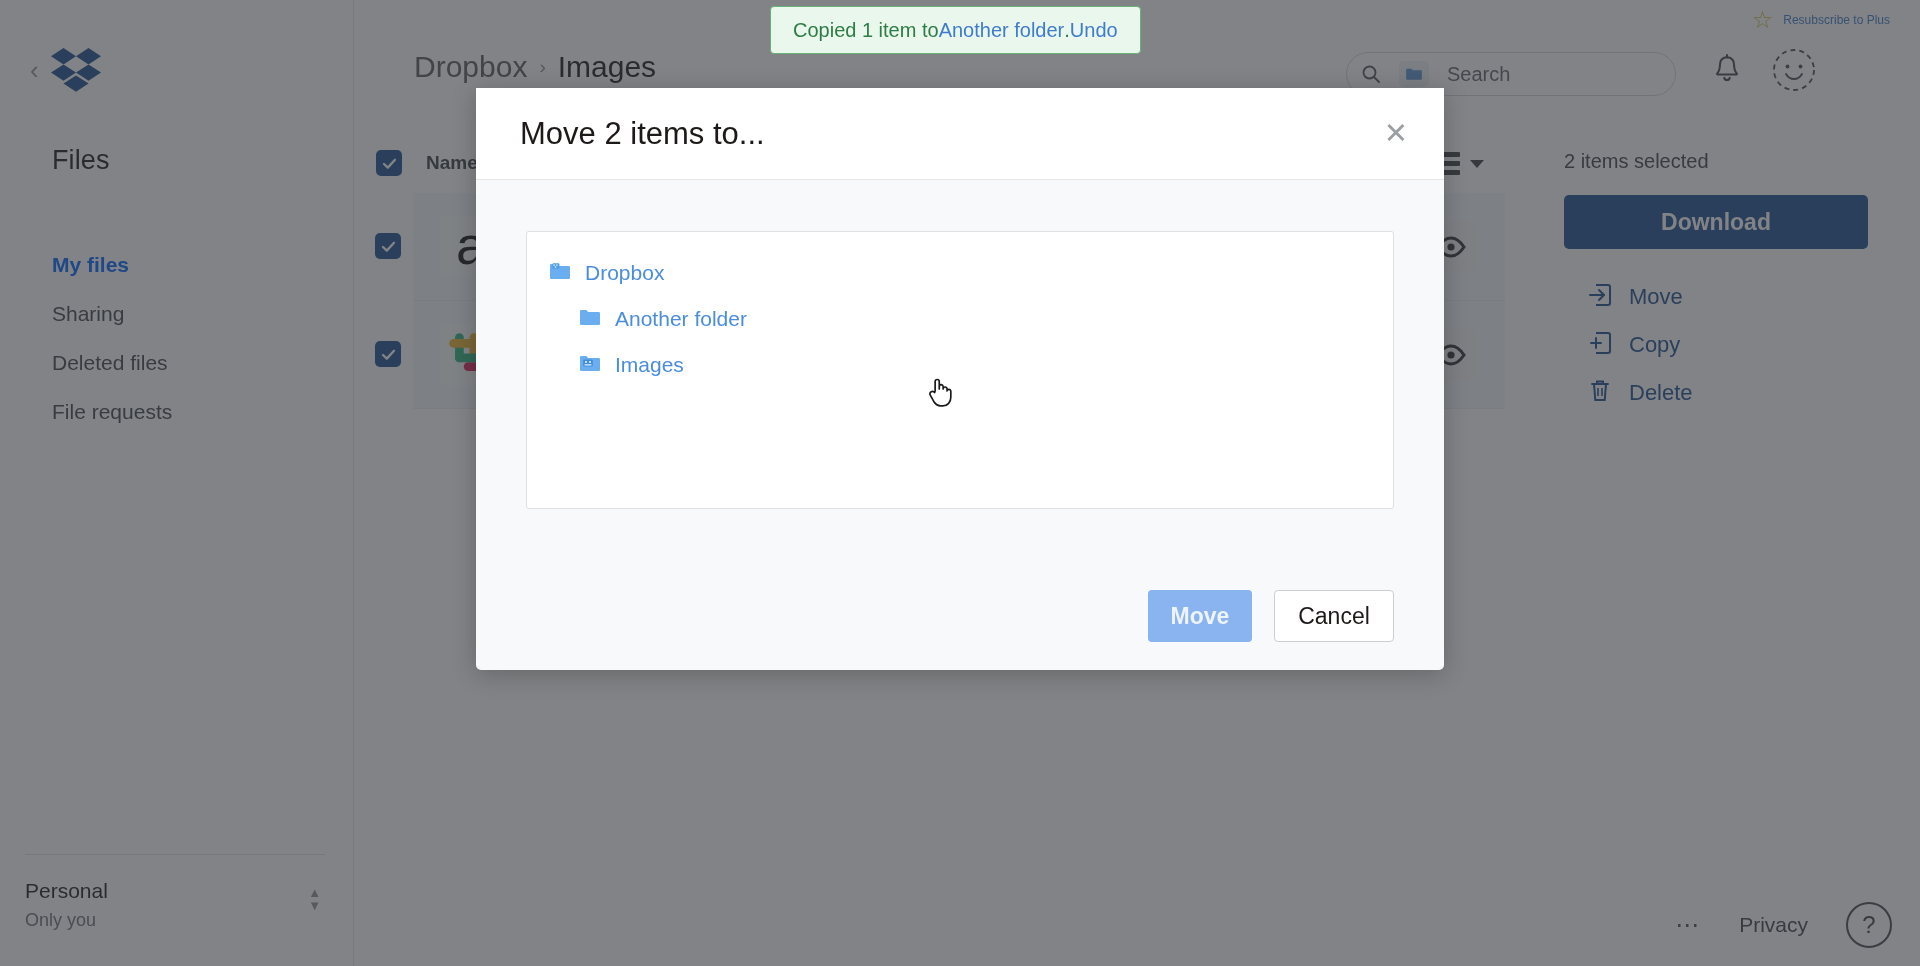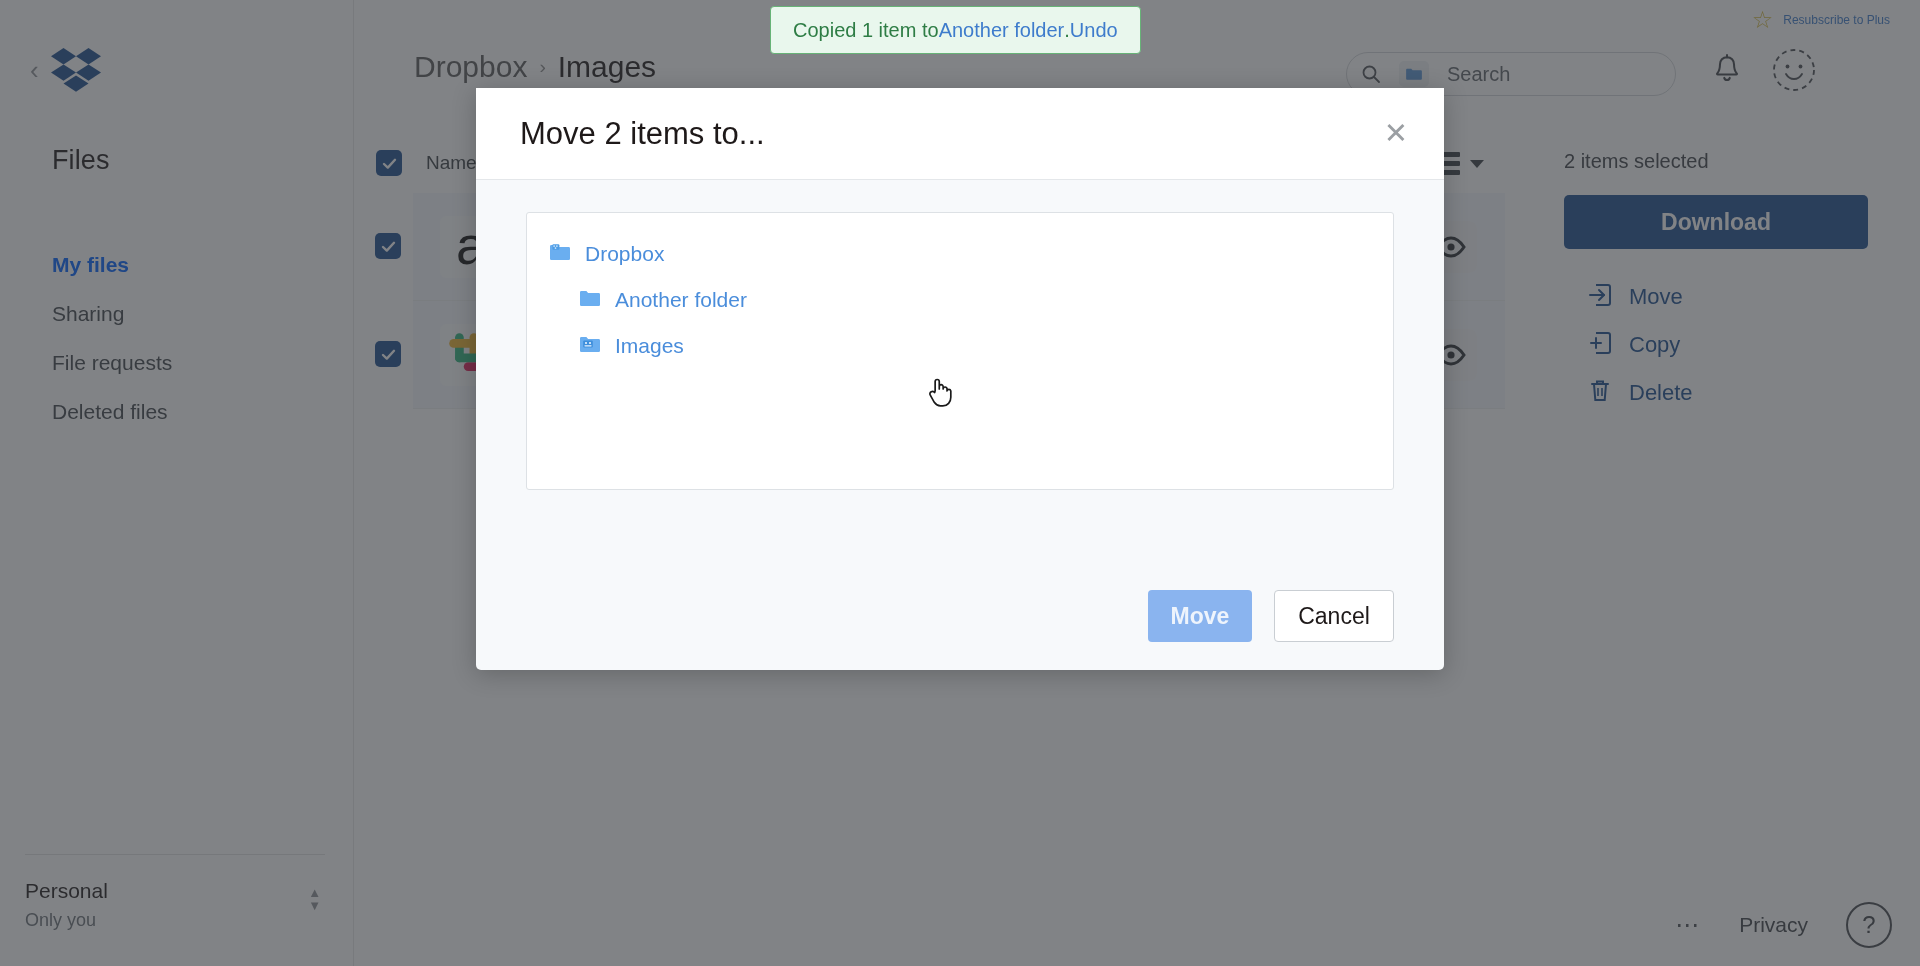--- a/index.html
+++ b/index.html
@@ -78,21 +78,21 @@
   
   .table-head {
     position: absolute; left: 354px; top: 142px; width: 1180px; height: 42px;
     display: flex; align-items: center; padding-left: 22px; gap: 24px;
   }
   .cbx {
     width: 26px; height: 26px; border-radius: 5px; background: #1b4d8e;
     display: flex; align-items: center; justify-content: center; flex: none; cursor: pointer;
   }
   .cbx svg { width: 17px; height: 17px; }
-  .col-name { font-size: 19px; color: #3c4145; font-weight: 400; }
+  .col-name { font-size: 19px; color: #3c4145; font-weight: 700; }
 
   .view-toggle {
     position: absolute; left: 1439px; top: 152px; display: flex; align-items: center; gap: 10px;
     cursor: pointer;
   }
   .list-icon { display: flex; flex-direction: column; gap: 4px; }
   .list-icon i { display: block; width: 21px; height: 5px; background: #3c4145; border-radius: 1px; }
   .caret-down { width: 0; height: 0; border-left: 7px solid transparent; border-right: 7px solid transparent; border-top: 8px solid #3c4145; }
 
   .rows { position: absolute; left: 413px; top: 193px; width: 1092px; }
@@ -142,21 +142,21 @@
     display: flex; align-items: center; padding: 0 22px; z-index: 40;
     font-size: 20px; color: #2e7d45; white-space: nowrap;
   }
   .toast a { color: #3e7ccc; text-decoration: none; cursor: pointer; }
 
   
   .modal {
     position: absolute; left: 476px; top: 88px; width: 968px; height: 582px;
     background: #f7f9fb; border-radius: 5px; z-index: 50;
     box-shadow: 0 4px 24px rgba(0,0,0,.22);
-    display: flex; flex-direction: column;
+    display: flex; flex-direction: column; gap: 19px;
   }
   .modal-head {
     height: 92px; background: #fff; border-bottom: 1px solid #e4e7ea;
     display: flex; align-items: center; padding: 0 26px 0 44px; position: relative;
   }
   .modal-title { font-size: 31px; color: #1e1919; }
   .modal-close {
     position: absolute; right: 30px; top: 27px; width: 36px; height: 36px;
     display: flex; align-items: center; justify-content: center;
     font-size: 29px; color: #9b9fa3; cursor: pointer; font-weight: 300;
@@ -208,22 +208,22 @@
           </g>
         </svg>
       </span>
     </div>
 
     <div class="sidebar-section-title">Files</div>
 
     <nav class="nav">
       <div class="nav-item active">My files</div>
       <div class="nav-item">Sharing</div>
+      <div class="nav-item">Deleted files</div>
       <div class="nav-item">File requests</div>
-      <div class="nav-item">Deleted files</div>
     </nav>
 
     <div class="sidebar-divider"></div>
 
     <div class="account-box">
       <div class="account-name">Personal</div>
       <div class="account-sub">Only you</div>
       <div class="account-chevs">
         <span>▲</span>
           <span>▼</span>

